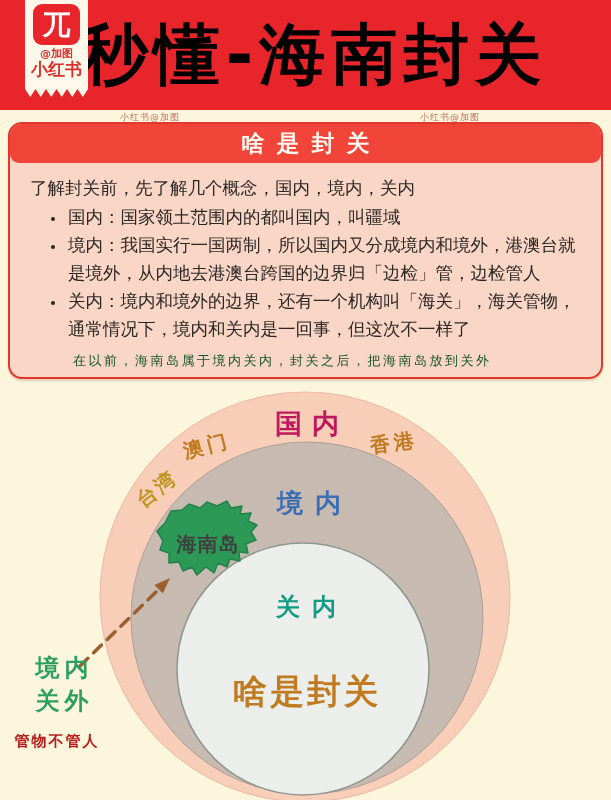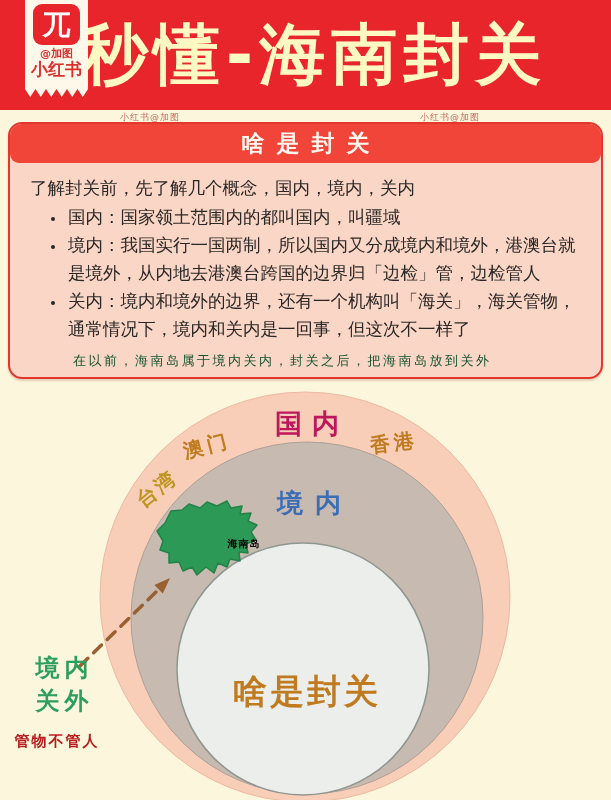--- a/index.html
+++ b/index.html
@@ -6,21 +6,21 @@
   .canvas{
     position:relative;width:611px;height:800px;margin:0 auto;
     background:#FBF6DC;overflow:hidden;
     font-family:"DejaVu Sans","Liberation Sans",sans-serif;
   }
   
   .banner{position:absolute;left:0;top:0;width:611px;height:110px;background:#E8252B;}
   .banner-title{
     position:absolute;left:0;top:0;width:611px;height:110px;
     display:flex;align-items:center;justify-content:center;
-    color:#fef9c3;font-size:66px;font-weight:800;letter-spacing:6px;
+    color:#000000;font-size:66px;font-weight:800;letter-spacing:6px;
     padding-left:18px;box-sizing:border-box;white-space:nowrap;
   }
   
   .badge{
     position:absolute;left:25px;top:0;width:63px;height:97px;background:#FDF8EA;
     z-index:5;text-align:center;
     clip-path:polygon(0 0,100% 0,100% calc(100% - 8px),91.7% 100%,83.3% calc(100% - 8px),
       75% 100%,66.7% calc(100% - 8px),58.3% 100%,50% calc(100% - 8px),41.7% 100%,
       33.3% calc(100% - 8px),25% 100%,16.7% calc(100% - 8px),8.3% 100%,0 calc(100% - 8px));
   }
@@ -56,21 +56,21 @@
     margin-top:4px;color:#14532d;font-size:13px;letter-spacing:2.5px;white-space:nowrap;margin-left:43px;
   }
   
   .diagram-svg{position:absolute;left:0;top:385px;width:611px;height:415px;}
   .dlabel{position:absolute;transform:translate(-50%,-50%);white-space:nowrap;z-index:4;}
   .lbl-guonei{left:307px;top:424px;color:#be185d;font-size:27px;font-weight:800;letter-spacing:10px;text-indent:10px;}
   .lbl-aomen{left:207px;top:446px;color:#C07B20;font-size:20px;font-weight:700;letter-spacing:4px;transform:translate(-50%,-50%) rotate(-14deg);}
   .lbl-xianggang{left:394px;top:443px;color:#C07B20;font-size:20px;font-weight:700;letter-spacing:4px;transform:translate(-50%,-50%) rotate(-7deg);}
   .lbl-taiwan{left:157px;top:489px;color:#BE951F;font-size:20px;font-weight:700;letter-spacing:3px;transform:translate(-50%,-50%) rotate(-38deg);}
   .lbl-jingnei{left:309px;top:503px;color:#3D6EB5;font-size:26px;font-weight:700;letter-spacing:12px;text-indent:12px;}
-  .lbl-hainandao{left:208px;top:544px;color:#000000;font-size:10px;font-weight:700;letter-spacing:1px;margin-left:36px;}
+  .lbl-hainandao{left:208px;top:544px;color:#404040;font-size:20px;font-weight:700;letter-spacing:1px;}
   .lbl-guannei{left:306px;top:607px;color:#119B83;font-size:24px;font-weight:700;letter-spacing:12px;text-indent:12px;}
   .lbl-qita{left:307px;top:692px;color:#C07B20;font-size:34px;font-weight:800;letter-spacing:3px;}
   .callout{position:absolute;left:22px;top:652px;width:80px;text-align:center;z-index:4;}
   .callout-line{color:#2C9E5D;font-size:24px;font-weight:800;letter-spacing:5px;text-indent:5px;line-height:33px;}
   .callout-note{position:absolute;left:57px;top:741px;transform:translate(-50%,-50%);
     color:#b91c1c;font-size:15px;font-weight:700;letter-spacing:2px;white-space:nowrap;z-index:4;}
 </style>
 </head>
 <body>
 
@@ -114,20 +114,21 @@
     <line x1="80" y1="666" x2="156" y2="592" stroke="#9A6030" stroke-width="3.5" stroke-dasharray="11 8" stroke-linecap="round"></line>
     <polygon points="170,578 154.4,584.9 162.8,593.5" fill="#9A6030"></polygon>
   </svg>
 
   <div class="dlabel lbl-guonei">国内</div>
   <div class="dlabel lbl-aomen">澳门</div>
   <div class="dlabel lbl-xianggang">香港</div>
   <div class="dlabel lbl-taiwan">台湾</div>
   <div class="dlabel lbl-jingnei">境内</div>
   <div class="dlabel lbl-hainandao">海南岛</div>
+  <div class="dlabel lbl-guannei">关内</div>
   <div class="dlabel lbl-qita">啥是封关</div>
 
   <div class="callout">
     <div class="callout-line">境内</div>
     <div class="callout-line">关外</div>
   </div>
   <div class="callout-note">管物不管人</div>
 
 </div>
 

